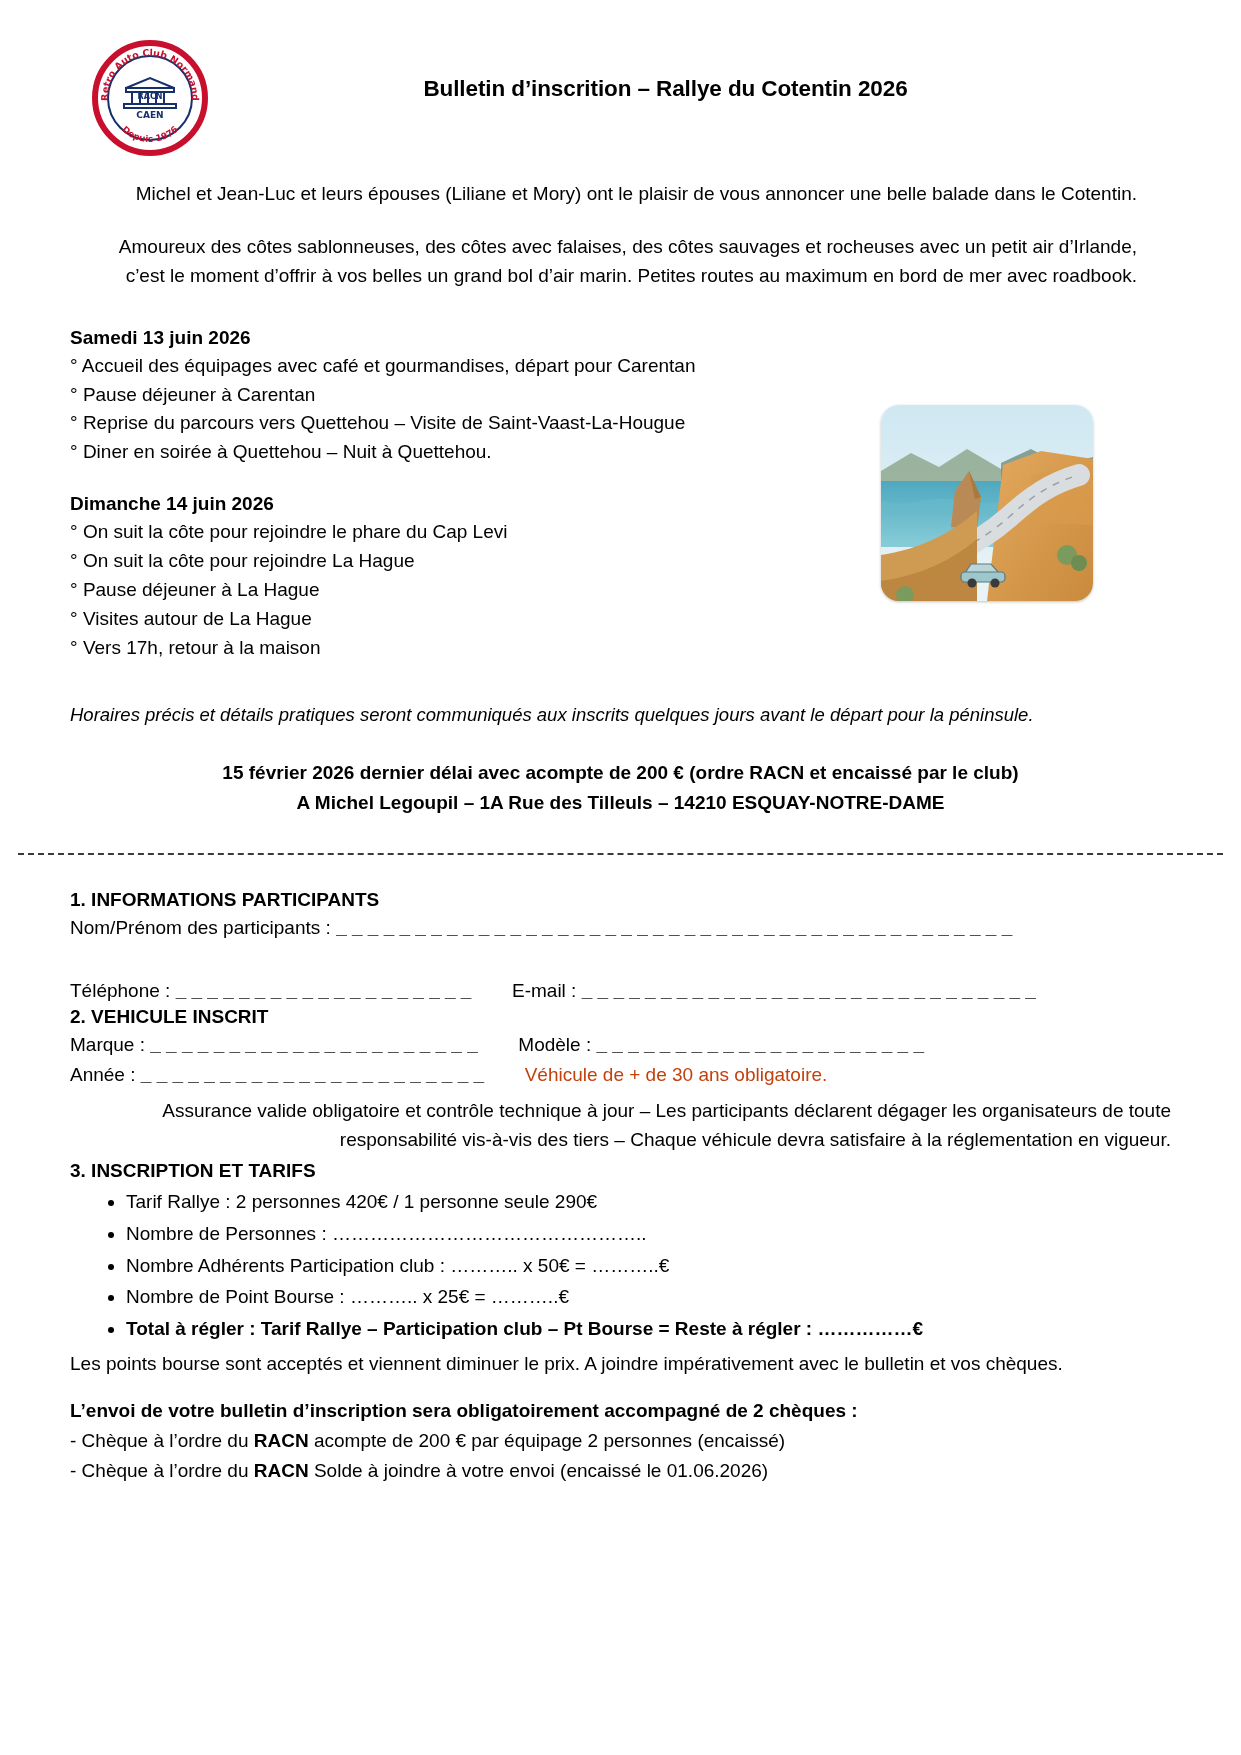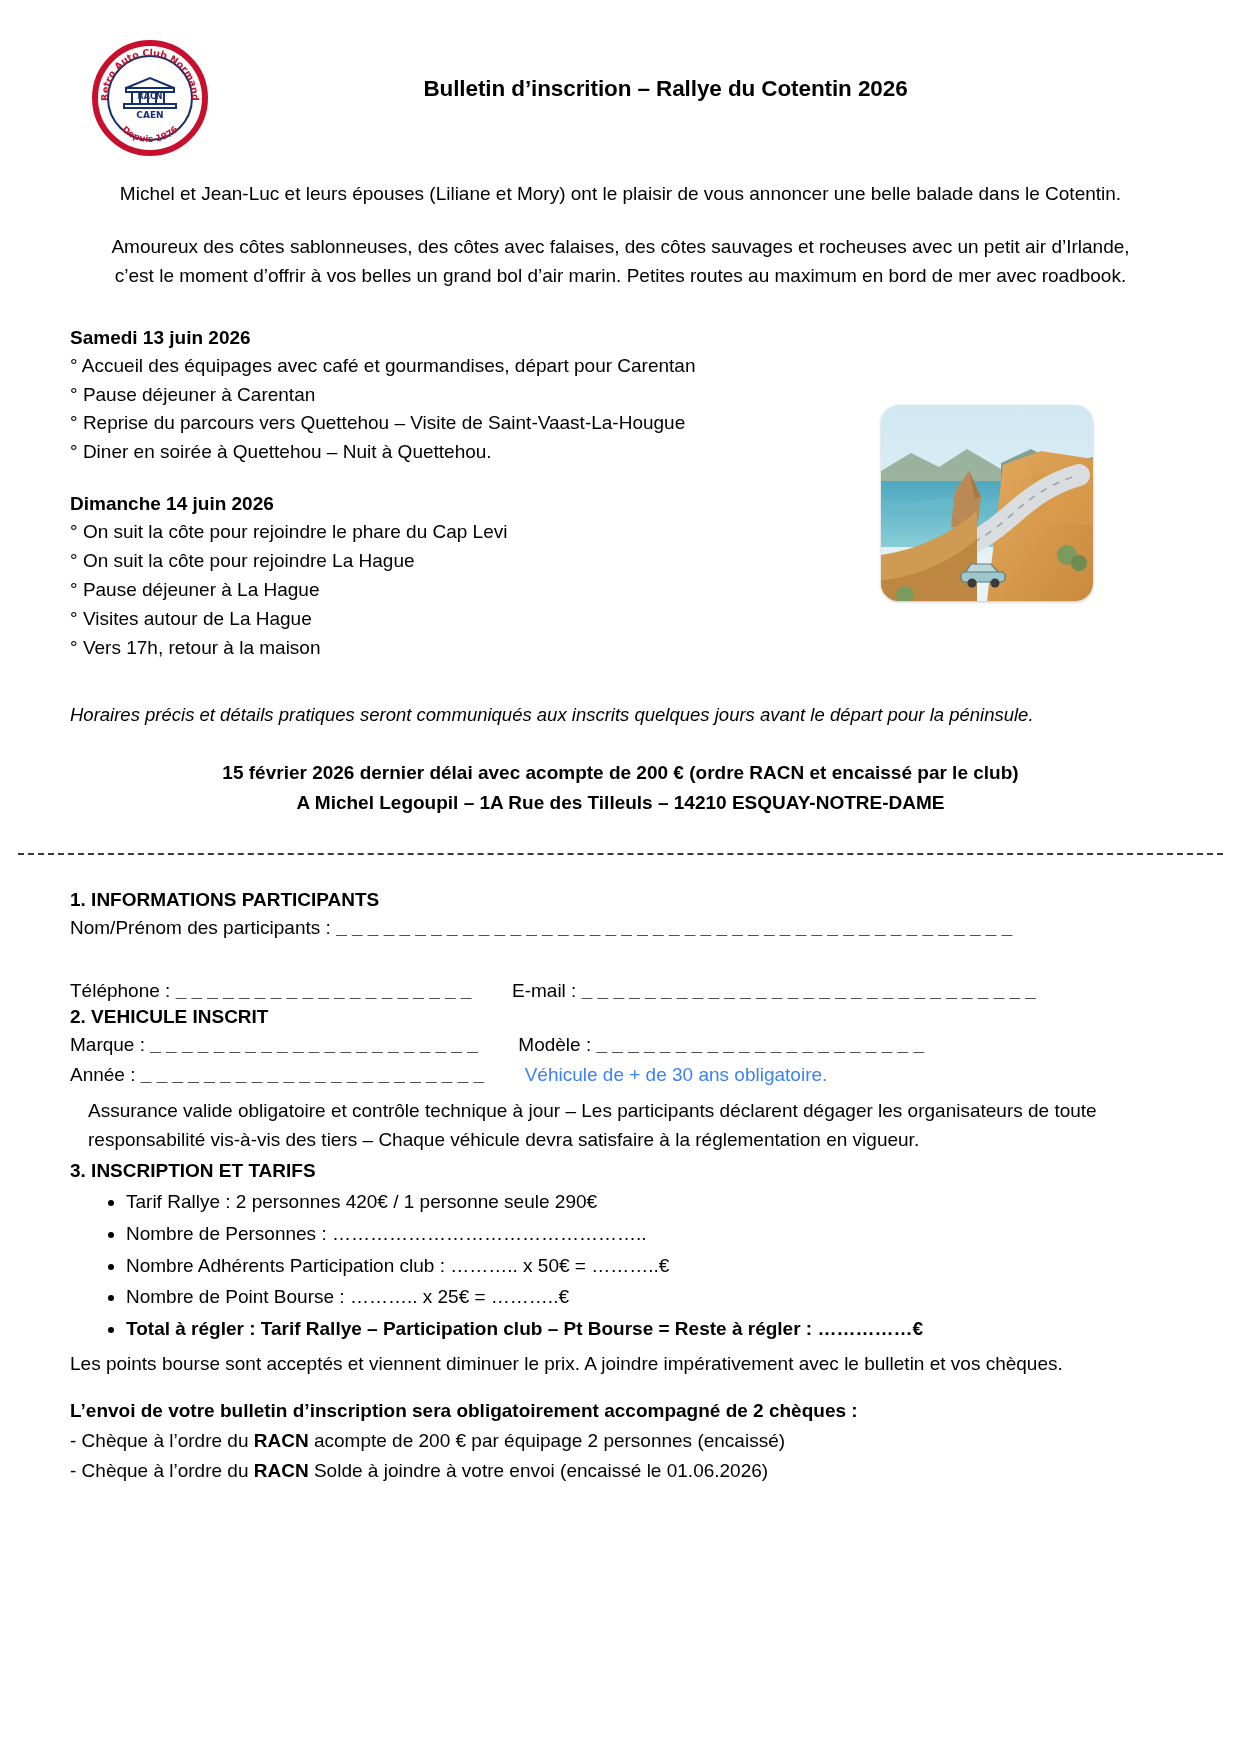--- a/index.html
+++ b/index.html
@@ -40,21 +40,21 @@
   .title-line {
     font-size:22.5px;
     font-weight:bold;
     line-height:1.5;
     letter-spacing:-0.1px;
   }
 
   
   .intro {
     margin-top:26px;
-    text-align:center;
+    text-align:right;
     font-size:19px;
     line-height:1.52;
     padding:0 34px;
   }
   .intro p { margin:0; }
   .intro p + p { margin-top:24px; }
 
   
   .schedule {
     margin-top:36px;
@@ -117,21 +117,21 @@
     margin:0 0 2px 0;
   }
   .field-row {
     font-size:19px;
     line-height:1.6;
     margin:0;
     white-space:nowrap;
   }
   .spacer-sm { height:16px; }
   .dashes { letter-spacing:0px;font-weight:bold; }
-  .red { color:#3b82f6; }
+  .red { color:#c2410c; }
   .inline-gap { display:inline-block; width:30px; }
 
   .bullets {
     margin:4px 0 0 0;
     padding-left:56px;
     font-size:19px;
     line-height:1.66;
   }
   .bullets li { margin:0; }
   .bullets li.bold { font-weight:bold; }
@@ -303,21 +303,21 @@
       <span class="dashes">_ _ _ _ _ _ _ _ _ _ _ _ _ _ _ _ _ _ _ _ _</span>
     </p>
 
     <p class="field-row">
       <span>Année :</span>
       <span class="dashes">_ _ _ _ _ _ _ _ _ _ _ _ _ _ _ _ _ _ _ _ _ _</span>
       <span class="inline-gap"></span>
       <span class="red">Véhicule de + de 30 ans obligatoire.</span>
     </p>
 
-    <p class="para" style="padding-left:18px;">Assurance valide obligatoire et contrôle technique à jour – Les participants déclarent dégager les organisateurs de toute responsabilité vis-à-vis des tiers – Chaque véhicule devra satisfaire à la réglementation en vigueur.</p>
+    <p class="para" style="padding-left:18px;text-align:right;">Assurance valide obligatoire et contrôle technique à jour – Les participants déclarent dégager les organisateurs de toute responsabilité vis-à-vis des tiers – Chaque véhicule devra satisfaire à la réglementation en vigueur.</p>
 
     <p class="sec-title mt6">3. INSCRIPTION ET TARIFS</p>
 
     <ul class="bullets">
       <li>Tarif Rallye : 2 personnes 420€ / 1 personne seule 290€</li>
       <li>Nombre de Personnes : …………………………………………..</li>
       <li>Nombre Adhérents Participation club : ……….. x 50€ = ………..€</li>
       <li>Nombre de Point Bourse :                  ……….. x 25€ = ………..€</li>
       <li class="bold">Total à régler : Tarif Rallye – Participation club – Pt Bourse = Reste à régler : ……………€</li>
     </ul>

